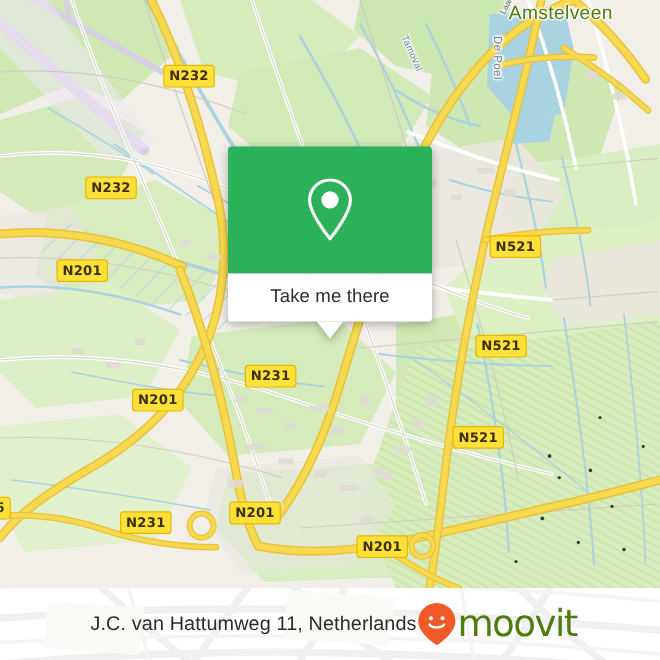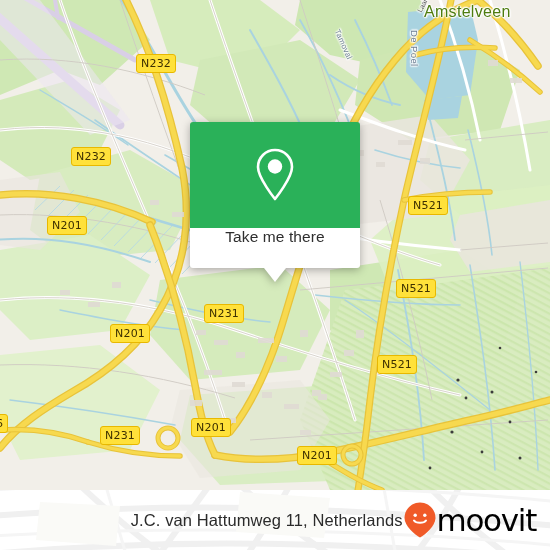--- a/index.html
+++ b/index.html
@@ -57,21 +57,21 @@
   }
 
   
   .shield {
     position: absolute;
     background: #ffe13a;
     border: 1.6px solid #e8b800;
     border-radius: 3px;
     color: #3d3000;
     font-size: 11px;
-    font-weight: normal;
+    font-weight: bold;
     line-height: 1;
     padding: 2.5px 4px 3px 4px;
     letter-spacing: 0.2px;
     white-space: nowrap;
     z-index: 20;
     font-family: "DejaVu Sans", sans-serif;
   }
 
   
   .place-label {
@@ -124,20 +124,21 @@
     border-radius: 3px 3px 0 0;
     display: flex;
     align-items: center;
     justify-content: center;
   }
   #callout-body {
     height: 40px;
     background: #ffffff;
     border-radius: 0 0 3px 3px;
     display: flex;
+    align-items: center;
     justify-content: center;
   }
   #callout-label {
     font-size: 15.5px;
     color: #2e2e2e;
     letter-spacing: 0.1px;
   }
   #callout-tail {
     position: absolute;
     left: 50%;
@@ -166,38 +167,38 @@
     height: 88px;
     opacity: 1;
   }
   #footer-inner {
     position: relative;
     z-index: 3;
     width: 100%;
     height: 100%;
     display: flex;
     align-items: center;
-    justify-content: flex-end;
+    justify-content: center;
     padding: 0 14px 0 20px;
     box-sizing: border-box;
   }
   #address {
     font-size: 16.5px;
     color: #2b2b2b;
     letter-spacing: 0.1px;
     white-space: nowrap;
   }
   #brand {
     display: flex;
     align-items: center;
     gap: 1px;
   }
   #brand-name {
     font-size: 31px;
-    color: #000000;
+    color: #4d7c0f;
     letter-spacing: -1.3px;
     font-weight: 400;
     line-height: 1;
     margin-left: -1px;
     font-family: "DejaVu Sans", sans-serif;
   }
 </style>
 </head>
 <body>
 

